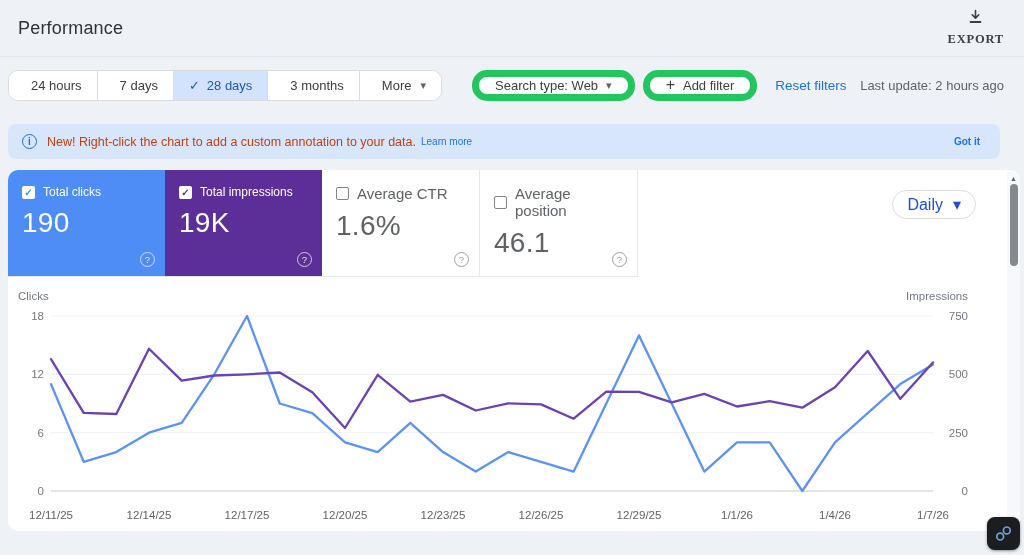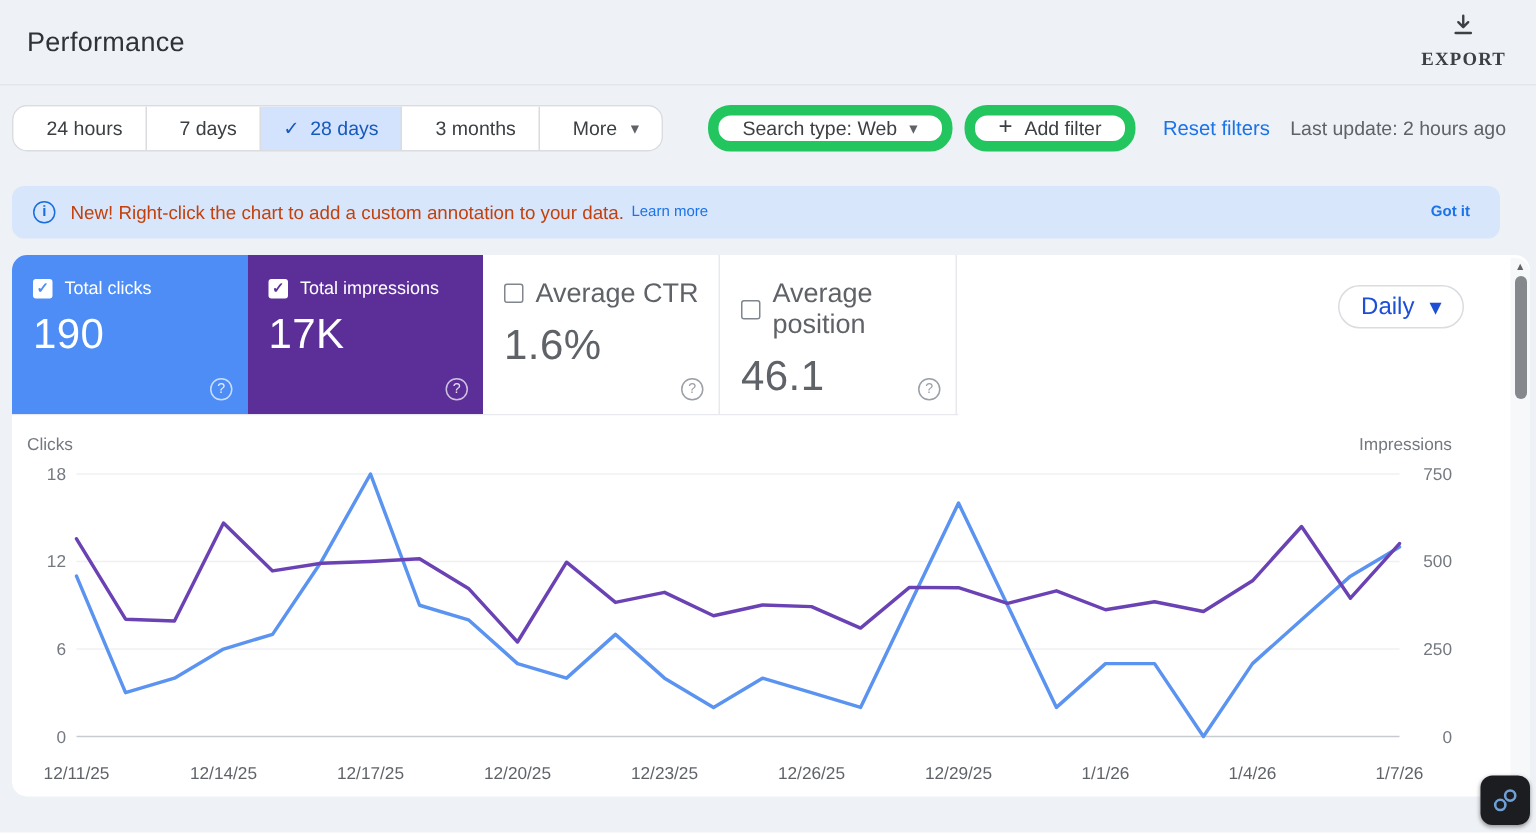--- a/index.html
+++ b/index.html
@@ -39,21 +39,21 @@
 
   .tiles { display:flex; width:631px; border-bottom:1px solid #e7e9ec; border-radius:10px 0 0 0; overflow:hidden; }
   .tile { width:157px; height:106px; background:#fff; padding:15px 12px 0 14px; position:relative; border-right:1px solid #e7e9ec; cursor:pointer; }
   .tile:nth-child(3), .tile:nth-child(4) { width:158px; }
   .tile.colored { border-right:none; }
   .tile-head { display:flex; align-items:center; gap:8px; }
   .cbox { width:13px; height:13px; border-radius:2px; background:#fff; display:flex; align-items:center; justify-content:center; font-size:10px; font-weight:bold; flex:0 0 auto; }
   .tile.plain .cbox { border:1.5px solid #80868b; color:transparent; }
   .tile-label { font-size:12px; font-weight:normal; }
   .tile.colored .tile-label { color:#fff; }
-  .tile.plain .tile-label { color:#5f6368; font-weight:normal; font-size:18px; }
+  .tile.plain .tile-label { color:#5f6368; font-weight:normal; font-size:15px; }
   .tile-value { font-size:28px; margin-top:8px; letter-spacing:.3px; }
   .tile.colored .tile-value { color:#fff; }
   .tile.plain .tile-value { color:#5f6368; }
   .help { position:absolute; right:10px; bottom:9px; width:15px; height:15px; border-radius:50%; font-size:9.5px; display:flex; align-items:center; justify-content:center; }
   .tile.colored .help { border:1.4px solid rgba(255,255,255,.7); color:rgba(255,255,255,.85); }
   .tile.plain .help { border:1.4px solid #9aa0a6; color:#9aa0a6; }
 
   .daily-pill { position:absolute; top:20px; right:44px; height:29px; padding:0 14px; display:flex; align-items:center; gap:10px; border:1px solid #dadce0; border-radius:15px; font-size:16px; color:#1d4ed8; background:#fff; cursor:pointer; }
 
   .chart-wrap { position:absolute; left:0; top:118px; width:1008px; height:243px; }
@@ -143,21 +143,21 @@
         <span class="tile-label">Total clicks</span>
       </div>
       <div class="tile-value">190</div>
       <span class="help">?</span>
     </div>
     <div class="tile colored" style="background: rgb(92, 47, 152);">
       <div class="tile-head">
         <span class="cbox" style="color: rgb(92, 47, 152);">✓</span>
         <span class="tile-label">Total impressions</span>
       </div>
-      <div class="tile-value">17K</div>
+      <div class="tile-value">19K</div>
       <span class="help">?</span>
     </div>
     <div class="tile plain">
       <div class="tile-head">
         <span class="cbox"></span>
         <span class="tile-label">Average CTR</span>
       </div>
       <div class="tile-value">1.6%</div>
       <span class="help">?</span>
     </div>

